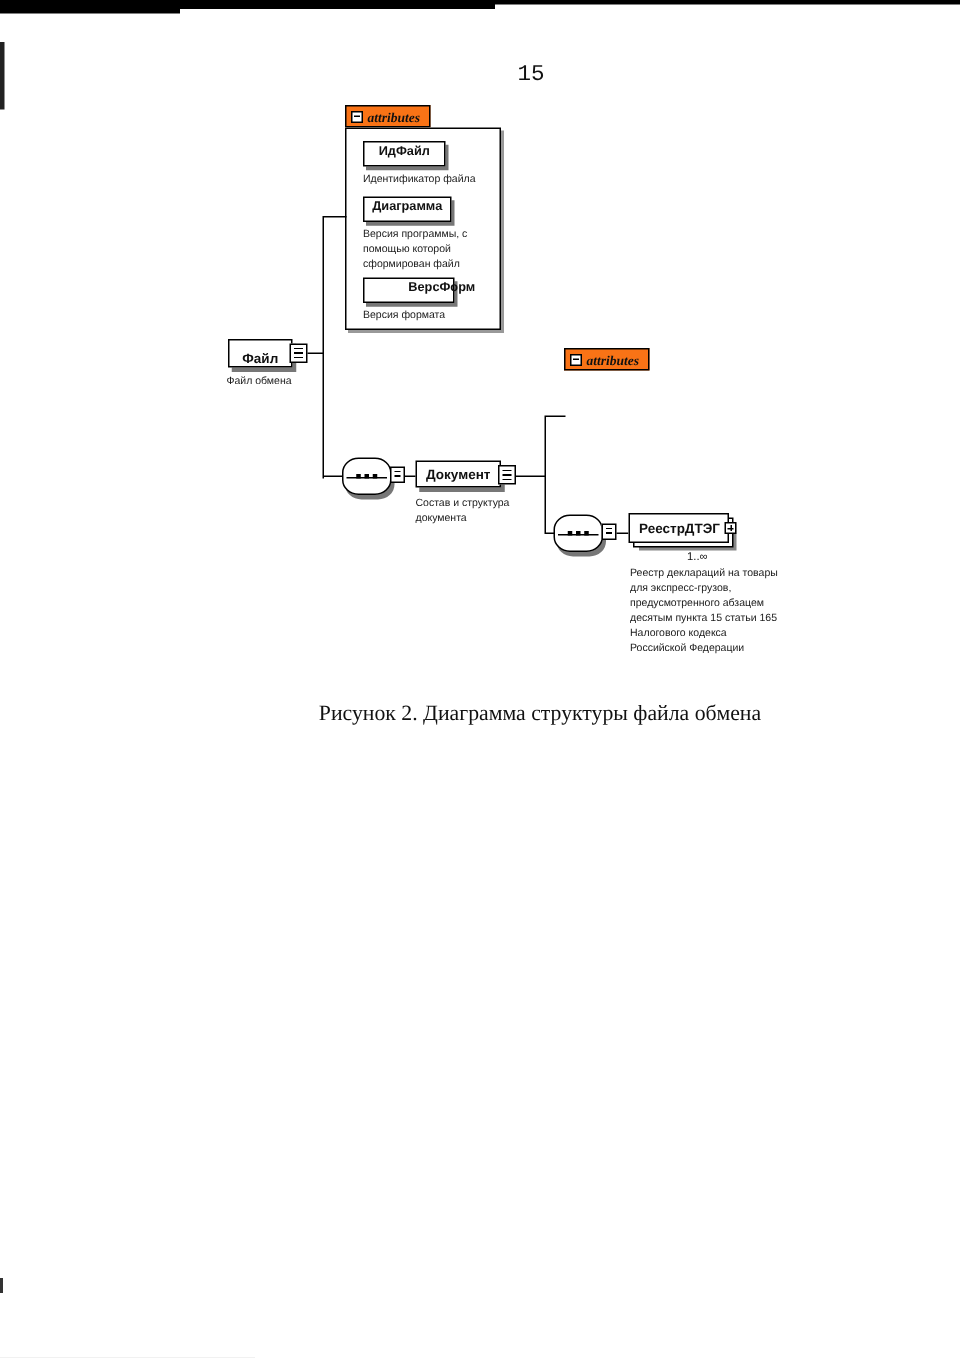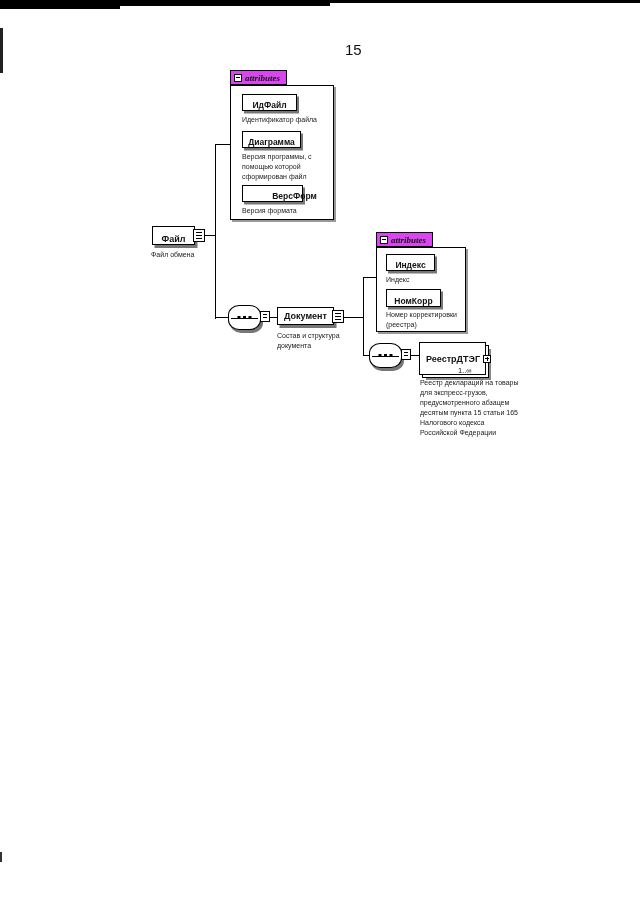--- a/index.html
+++ b/index.html
@@ -7,21 +7,21 @@
   .page {
     position:relative; width:640px; height:905px; background:#fff;
     font-family:"Liberation Sans", sans-serif; color:#111; overflow:hidden;
     margin:0 auto;
   }
   
   .scan { position:absolute; background:#000; }
   
   .pagenum {
     position:absolute; top:41px; left:345px;
-    font-family:Liberation Sans, sans-serif; font-size:15px; color:#111;text-align:right;
+    font-family:Liberation Mono, monospace; font-size:15px; color:#111;text-align:right;
   }
   .figcaption {
     position:absolute; top:468px; left:80px; width:560px; text-align:center;
     font-family:"Liberation Serif", serif; font-size:14.5px; color:#111;
   }
   .footer {
     position:absolute; left:108px; top:848px;
     font-family:"Liberation Serif", serif; font-style:italic;
     font-size:8.5px; color:#333; line-height:12px;
   }
@@ -29,33 +29,33 @@
   .ebox {
     position:absolute; background:#fff; border:1.5px solid #000;
     box-shadow:2.5px 3px 0 #777;
     display:flex; align-items:center; justify-content:center;
     font-weight:bold; font-size:9px; white-space:nowrap;
   }
   .ebox.stacked { box-shadow:3px 3px 0 -1px #fff, 3px 3px 0 0 #000, 6px 6px 0 -1px #888; }
   .abox {
     position:absolute; background:#fff; border:1.3px solid #000;
     box-shadow:2px 2.5px 0 #777;
-    display:flex; align-items:flex-end; justify-content:center;
+    display:flex; align-items:flex-start; justify-content:center;
     font-weight:bold; font-size:8.5px; white-space:nowrap;
   }
   .conn {
     position:absolute; background:#fff; border:1.3px solid #000;
   }
   .conn::after {
     content:""; position:absolute; left:2px; right:2px; top:2px; bottom:2px;
     background:repeating-linear-gradient(to bottom, #000 0 1px, transparent 1px 3px);
   }
   .caption { position:absolute; font-size:7px; line-height:10px; color:#1a1a1a; }
   .attr-tab {
-    position:absolute; background:#d946ef; border:1px solid #000;
+    position:absolute; background:#f97316; border:1px solid #000;
     display:flex; align-items:center; gap:3px; padding:0 6px 0 3px; height:15px;
     font-family:"Liberation Serif", serif; font-style:italic; font-weight:bold; font-size:9px;
   }
   .attr-body {
     position:absolute; background:#fff; border:1px solid #000;
     box-shadow:2px 2px 0 #999;
   }
   .sq-icon { position:relative; display:inline-block; width:8px; height:8px; border:1px solid #000; background:#fff; flex:0 0 auto; }
   .sq-icon::before { content:""; position:absolute; left:1px; right:1px; top:2.5px; height:1px; background:#000; }
   .sq-icon.plus::after { content:""; position:absolute; top:1px; bottom:1px; left:2.5px; width:1px; background:#000; }
@@ -129,37 +129,28 @@
 
   <div class="hline" style="left:344px;top:317px;width:20px;"></div>
   <div class="vline" style="left:363px;top:277px;height:79px;"></div>
   <div class="hline" style="left:364px;top:277px;width:13px;"></div>
   <div class="hline" style="left:364px;top:355px;width:6px;"></div>
 
   <div class="attr-tab" style="left:376px;top:232px;">
     <span class="sq-icon"></span>
     <span>attributes</span>
   </div>
-  <div class="attr-body" style="left:376px;top:247px;width:90px;height:85px;">
-    <div class="abox" style="left:9px;top:6px;width:49px;height:17px;">
-      <span>Индекс</span>
-    </div>
-    <div class="caption" style="left:9px;top:27px;width:70px;">Индекс</div>
-    <div class="abox" style="left:9px;top:41px;width:55px;height:18px;">
-      <span>НомКорр</span>
-    </div>
-    <div class="caption" style="left:9px;top:62px;width:80px;">Номер корректировки (реестра)</div>
-  </div>
 
   <div class="seq" style="left:369px;top:343px;width:33px;height:25px;"></div>
   <div class="conn" style="left:401px;top:349px;width:10px;height:11px;"></div>
   <div class="hline" style="left:411px;top:355px;width:8px;"></div>
 
-  <div class="ebox stacked" style="left:419px;top:342px;width:67px;height:33px;padding-left:12px;">
+  <div class="ebox stacked" style="left:419px;top:342px;width:67px;height:20px;padding-left:12px;">
     <span>РеестрДТЭГ</span>
     <span class="sq-icon plus" style="margin-left:3px;"></span>
   </div>
   <div class="card" style="left:458px;top:366px;">1..∞</div>
   <div class="caption" style="left:420px;top:378px;width:100px;">Реестр деклараций на товары для экспресс-грузов, предусмотренного абзацем десятым пункта 15 статьи 165 Налогового кодекса Российской Федерации</div>
 
+  <div class="figcaption">Рисунок 2. Диаграмма структуры файла обмена</div>
 
 
 </div>
 
 </body></html>

